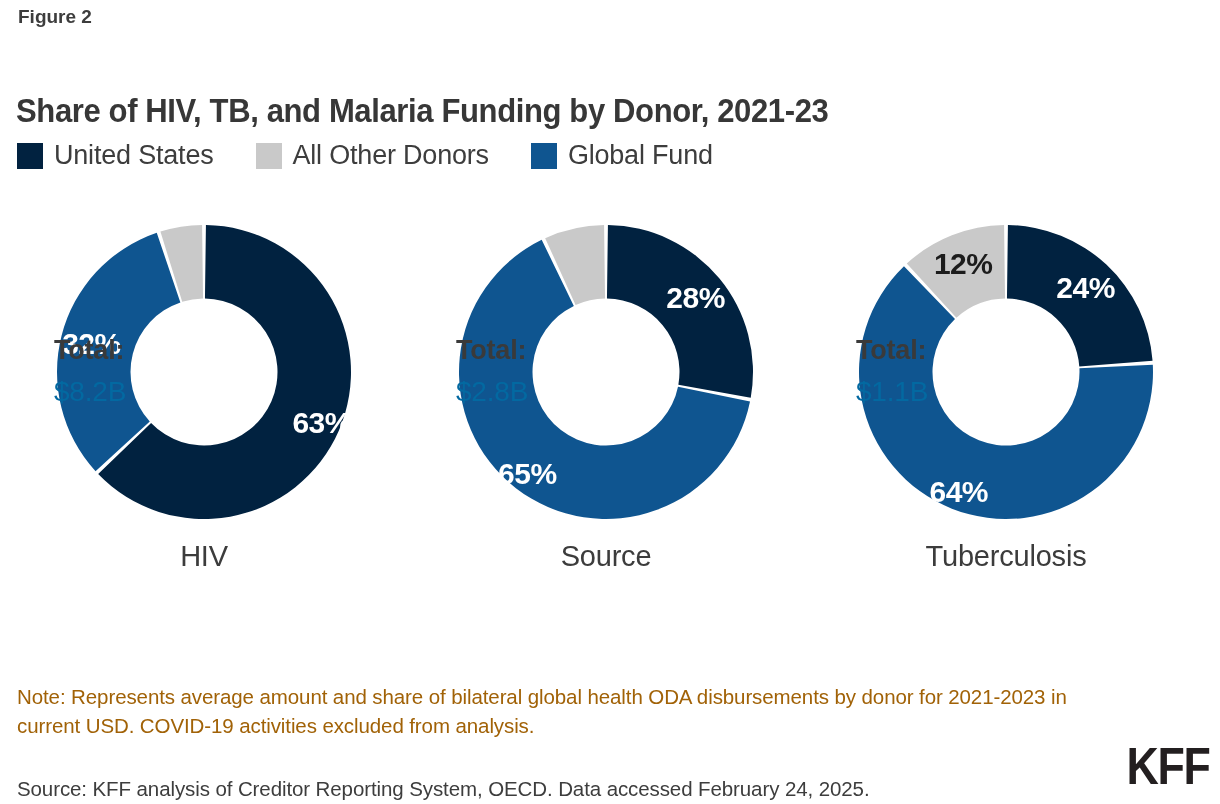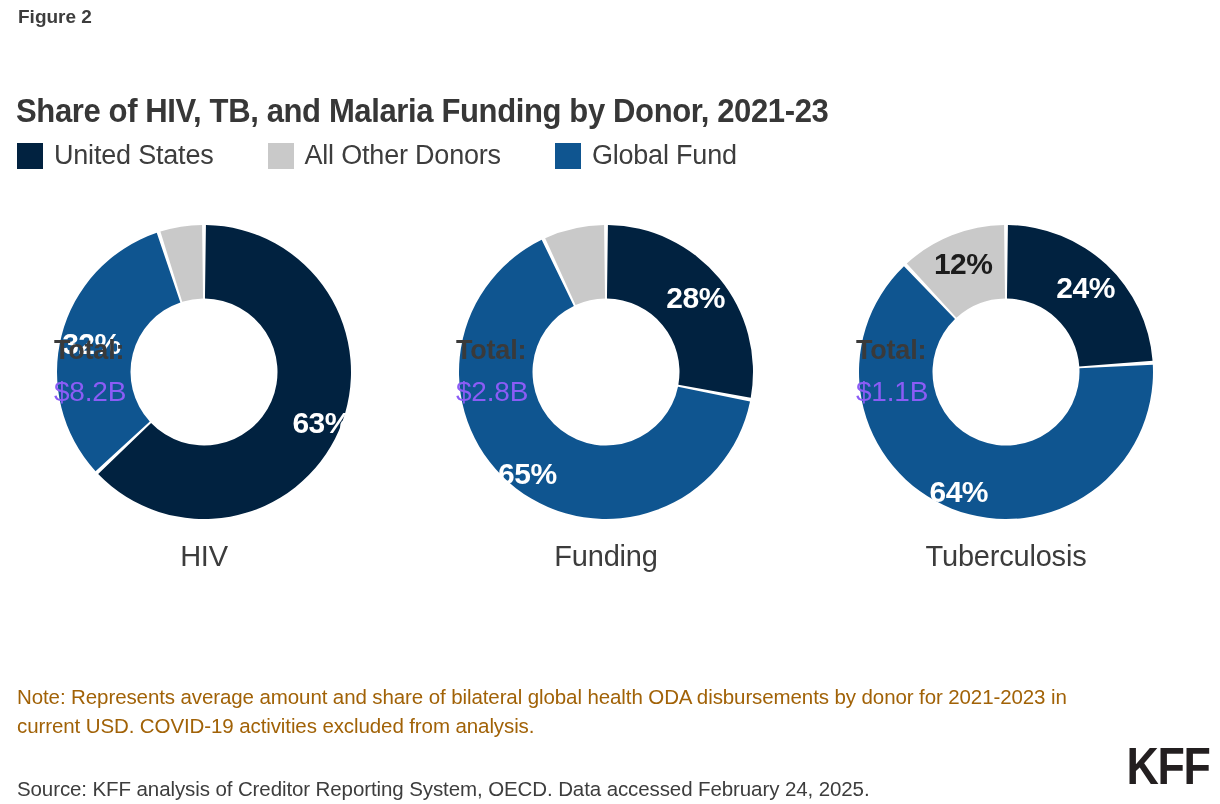--- a/index.html
+++ b/index.html
@@ -39,21 +39,21 @@
     white-space: nowrap;
   }
 
   
   #legend {
     position: absolute;
     left: 17px;
     top: 140px;
     display: flex;
     align-items: center;
-    gap: 16px;
+    gap: 4px;
   }
   .legend-item {
     display: flex;
     align-items: center;
     margin-right: 38px;
   }
   .legend-swatch {
     width: 26px;
     height: 26px;
     margin-right: 11px;
@@ -123,21 +123,21 @@
   .center-total-word {
     font-size: 27px;
     font-weight: 700;
     color: #3a3a3a;
     line-height: 1.08;
     letter-spacing: -0.2px;
   }
   .center-total-value {
     font-size: 28px;
     font-weight: 400;
-    color: #8b5cf6;
+    color: #0369a1;
     line-height: 1.1;
     margin-top: 12px;
     letter-spacing: -0.2px;
   }
 
   .category-label {
     position: absolute;
     top: 318px;
     left: 0;
     width: 330px;
@@ -232,21 +232,21 @@
           <text x="239.57216447268553" y="75.89946119171483" text-anchor="middle" dominant-baseline="central" class="slice-label on-dark">28%</text>
           <path d="M 294.0233014751874 179.43278159106418 A 147 147 0 1 1 85.67476477274421 17.82109051381073 L 117.8373823863721 83.91054525690537 A 73.5 73.5 0 1 0 222.0116507375937 164.7163907955321 Z" fill="#0f5590"></path>
           <text x="71.39467036900575" y="251.33738033718228" text-anchor="middle" dominant-baseline="central" class="slice-label on-dark">65%</text>
           <path d="M 89.15684790530904 16.18254656741408 A 147 147 0 0 1 148.07582945101234 3.012593846620973 L 149.03791472550617 76.50629692331049 A 73.5 73.5 0 0 0 119.57842395265452 83.09127328370704 Z" fill="#c9c9c9"></path>
         </svg>
       <div class="donut-center">
         <div class="center-total-word">Total:</div>
         <div class="center-total-value">$2.8B</div>
       </div>
     </div>
-    <div class="category-label">Funding</div>
+    <div class="category-label">Source</div>
   </div>
 
   <div class="donut-cell" id="cell-tb">
     <div class="donut-wrap">
       <svg class="donut-svg" viewBox="0 0 300 300">
           <path d="M 151.92417054898766 3.012593846620973 A 147 147 0 0 1 296.5765404149805 138.85021076541895 L 223.28827020749026 144.4251053827095 A 73.5 73.5 0 0 0 150.96208527449383 76.50629692331049 Z" fill="#012240"></path>
           <text x="229.57860106421003" y="65.2573970622609" text-anchor="middle" dominant-baseline="central" class="slice-label on-dark">24%</text>
           <path d="M 296.81817975184845 142.69095804130728 A 147 147 0 1 1 47.97753654571949 44.1679776687604 L 98.98876827285974 97.0839888343802 A 73.5 73.5 0 1 0 223.40908987592422 146.34547902065364 Z" fill="#0f5590"></path>
           <text x="102.78802611819007" y="269.2438343151682" text-anchor="middle" dominant-baseline="central" class="slice-label on-dark">64%</text>
           <path d="M 50.782856473759836 41.533606907515065 A 147 147 0 0 1 148.07582945101234 3.012593846620973 L 149.03791472550617 76.50629692331049 A 73.5 73.5 0 0 0 100.39142823687992 95.76680345375753 Z" fill="#c9c9c9"></path>

